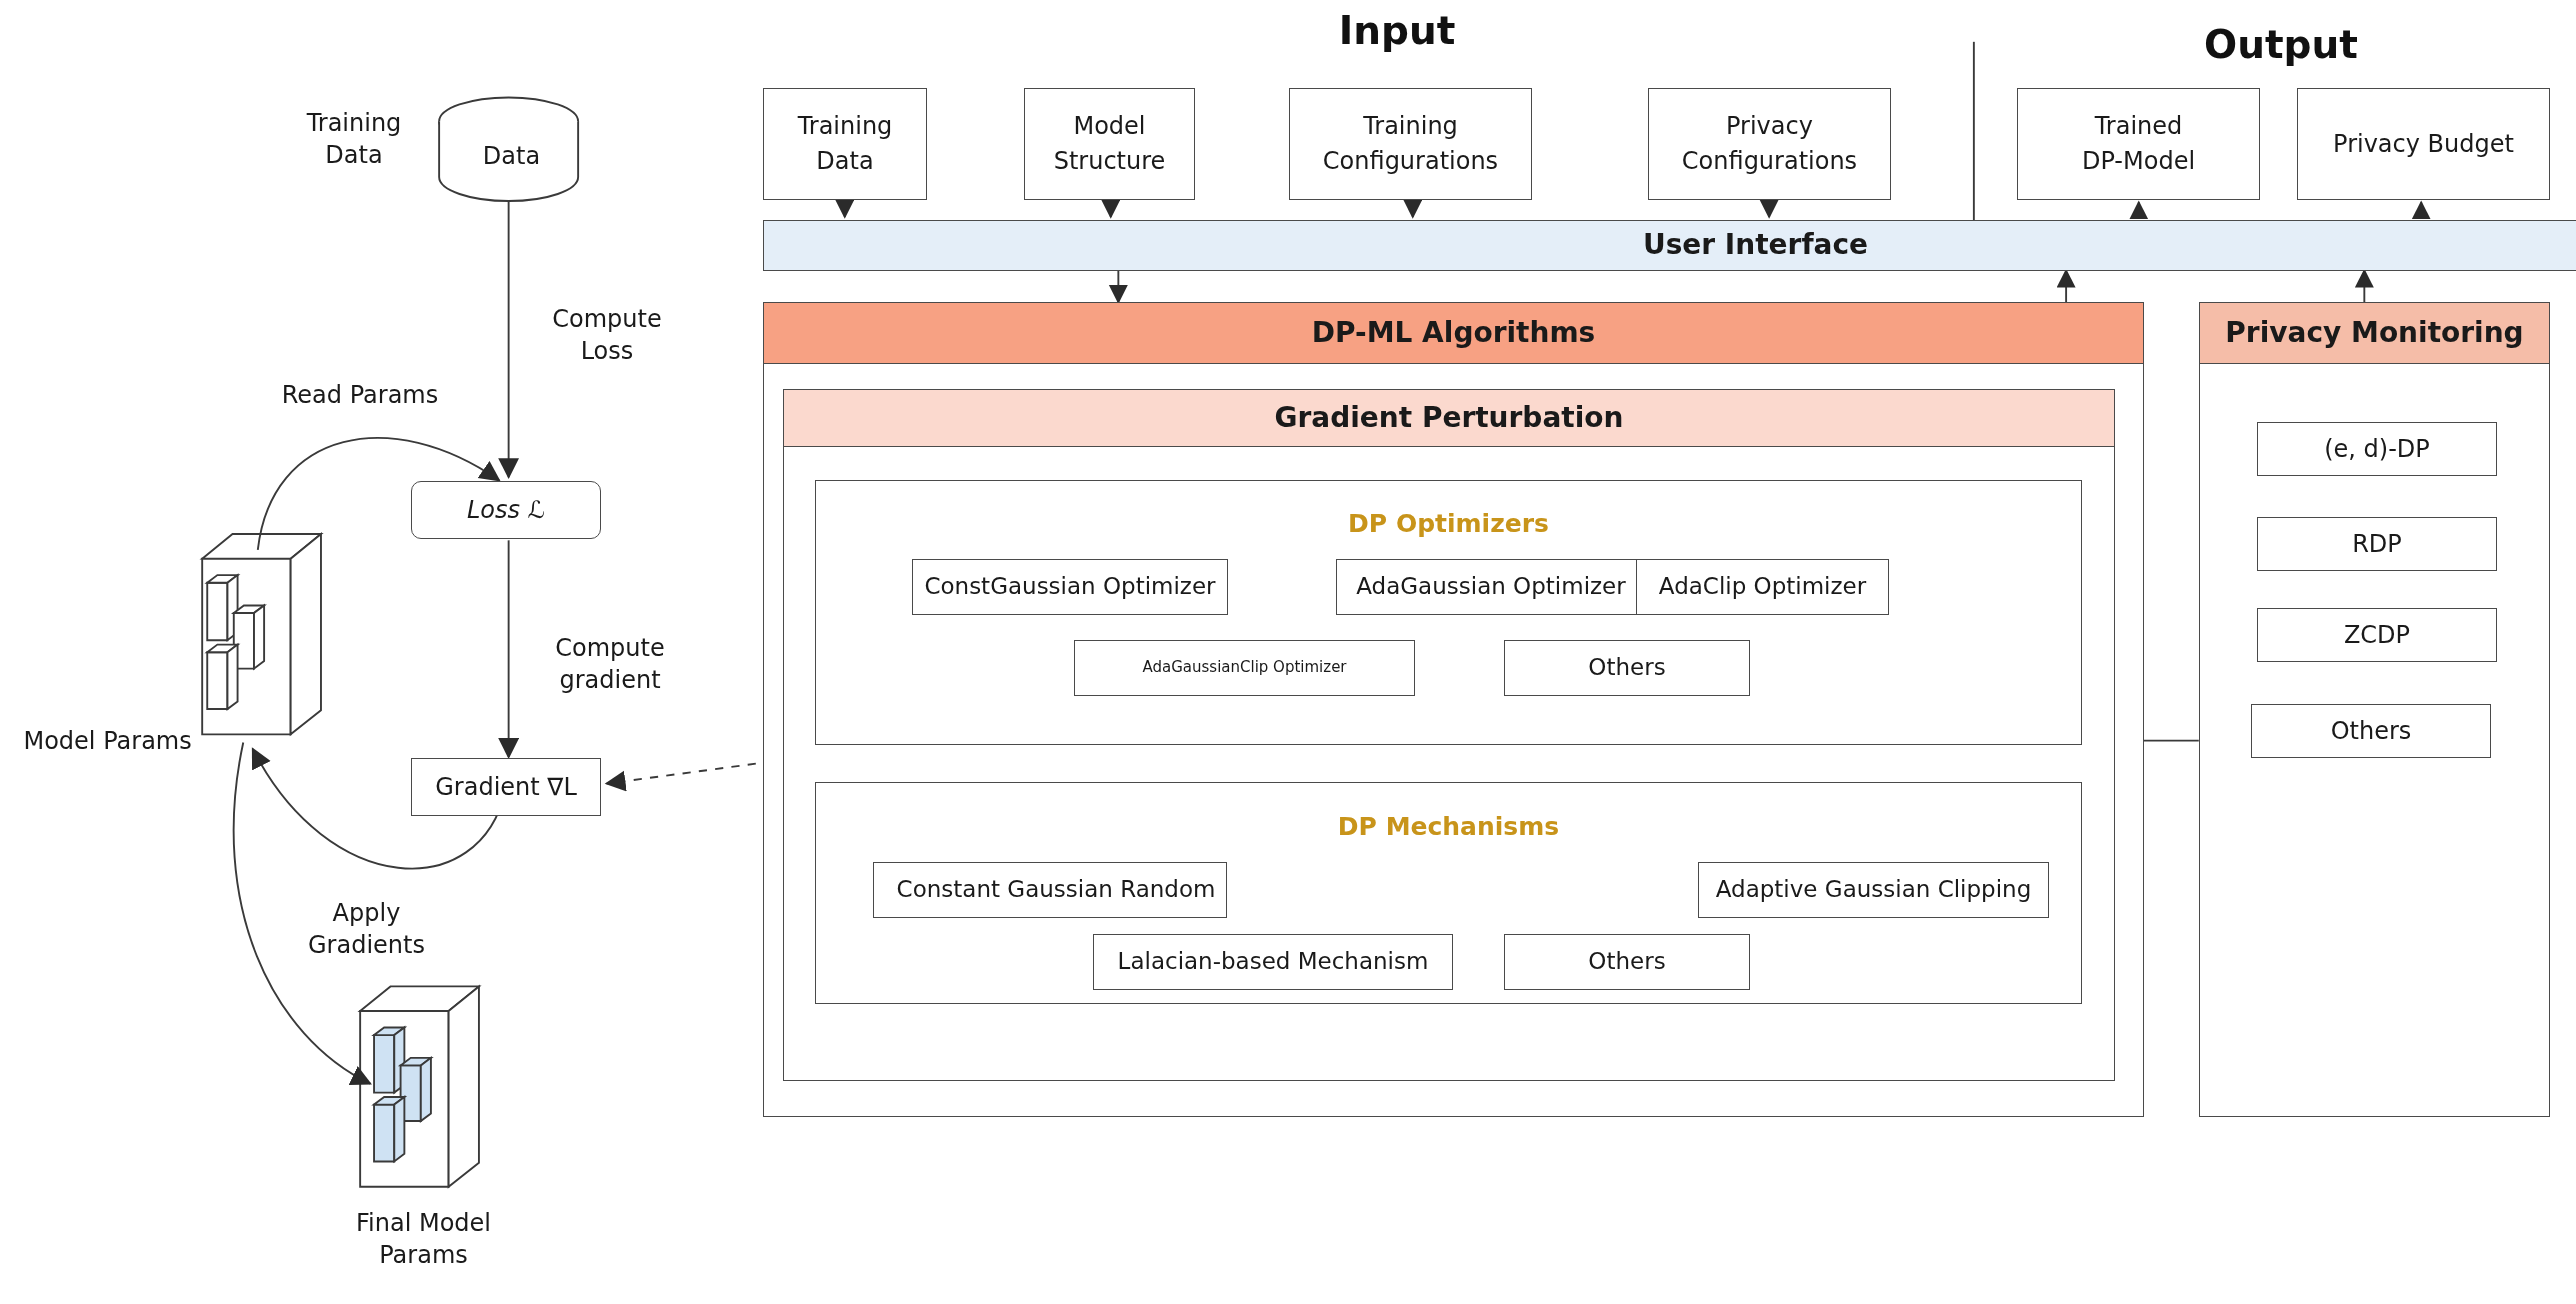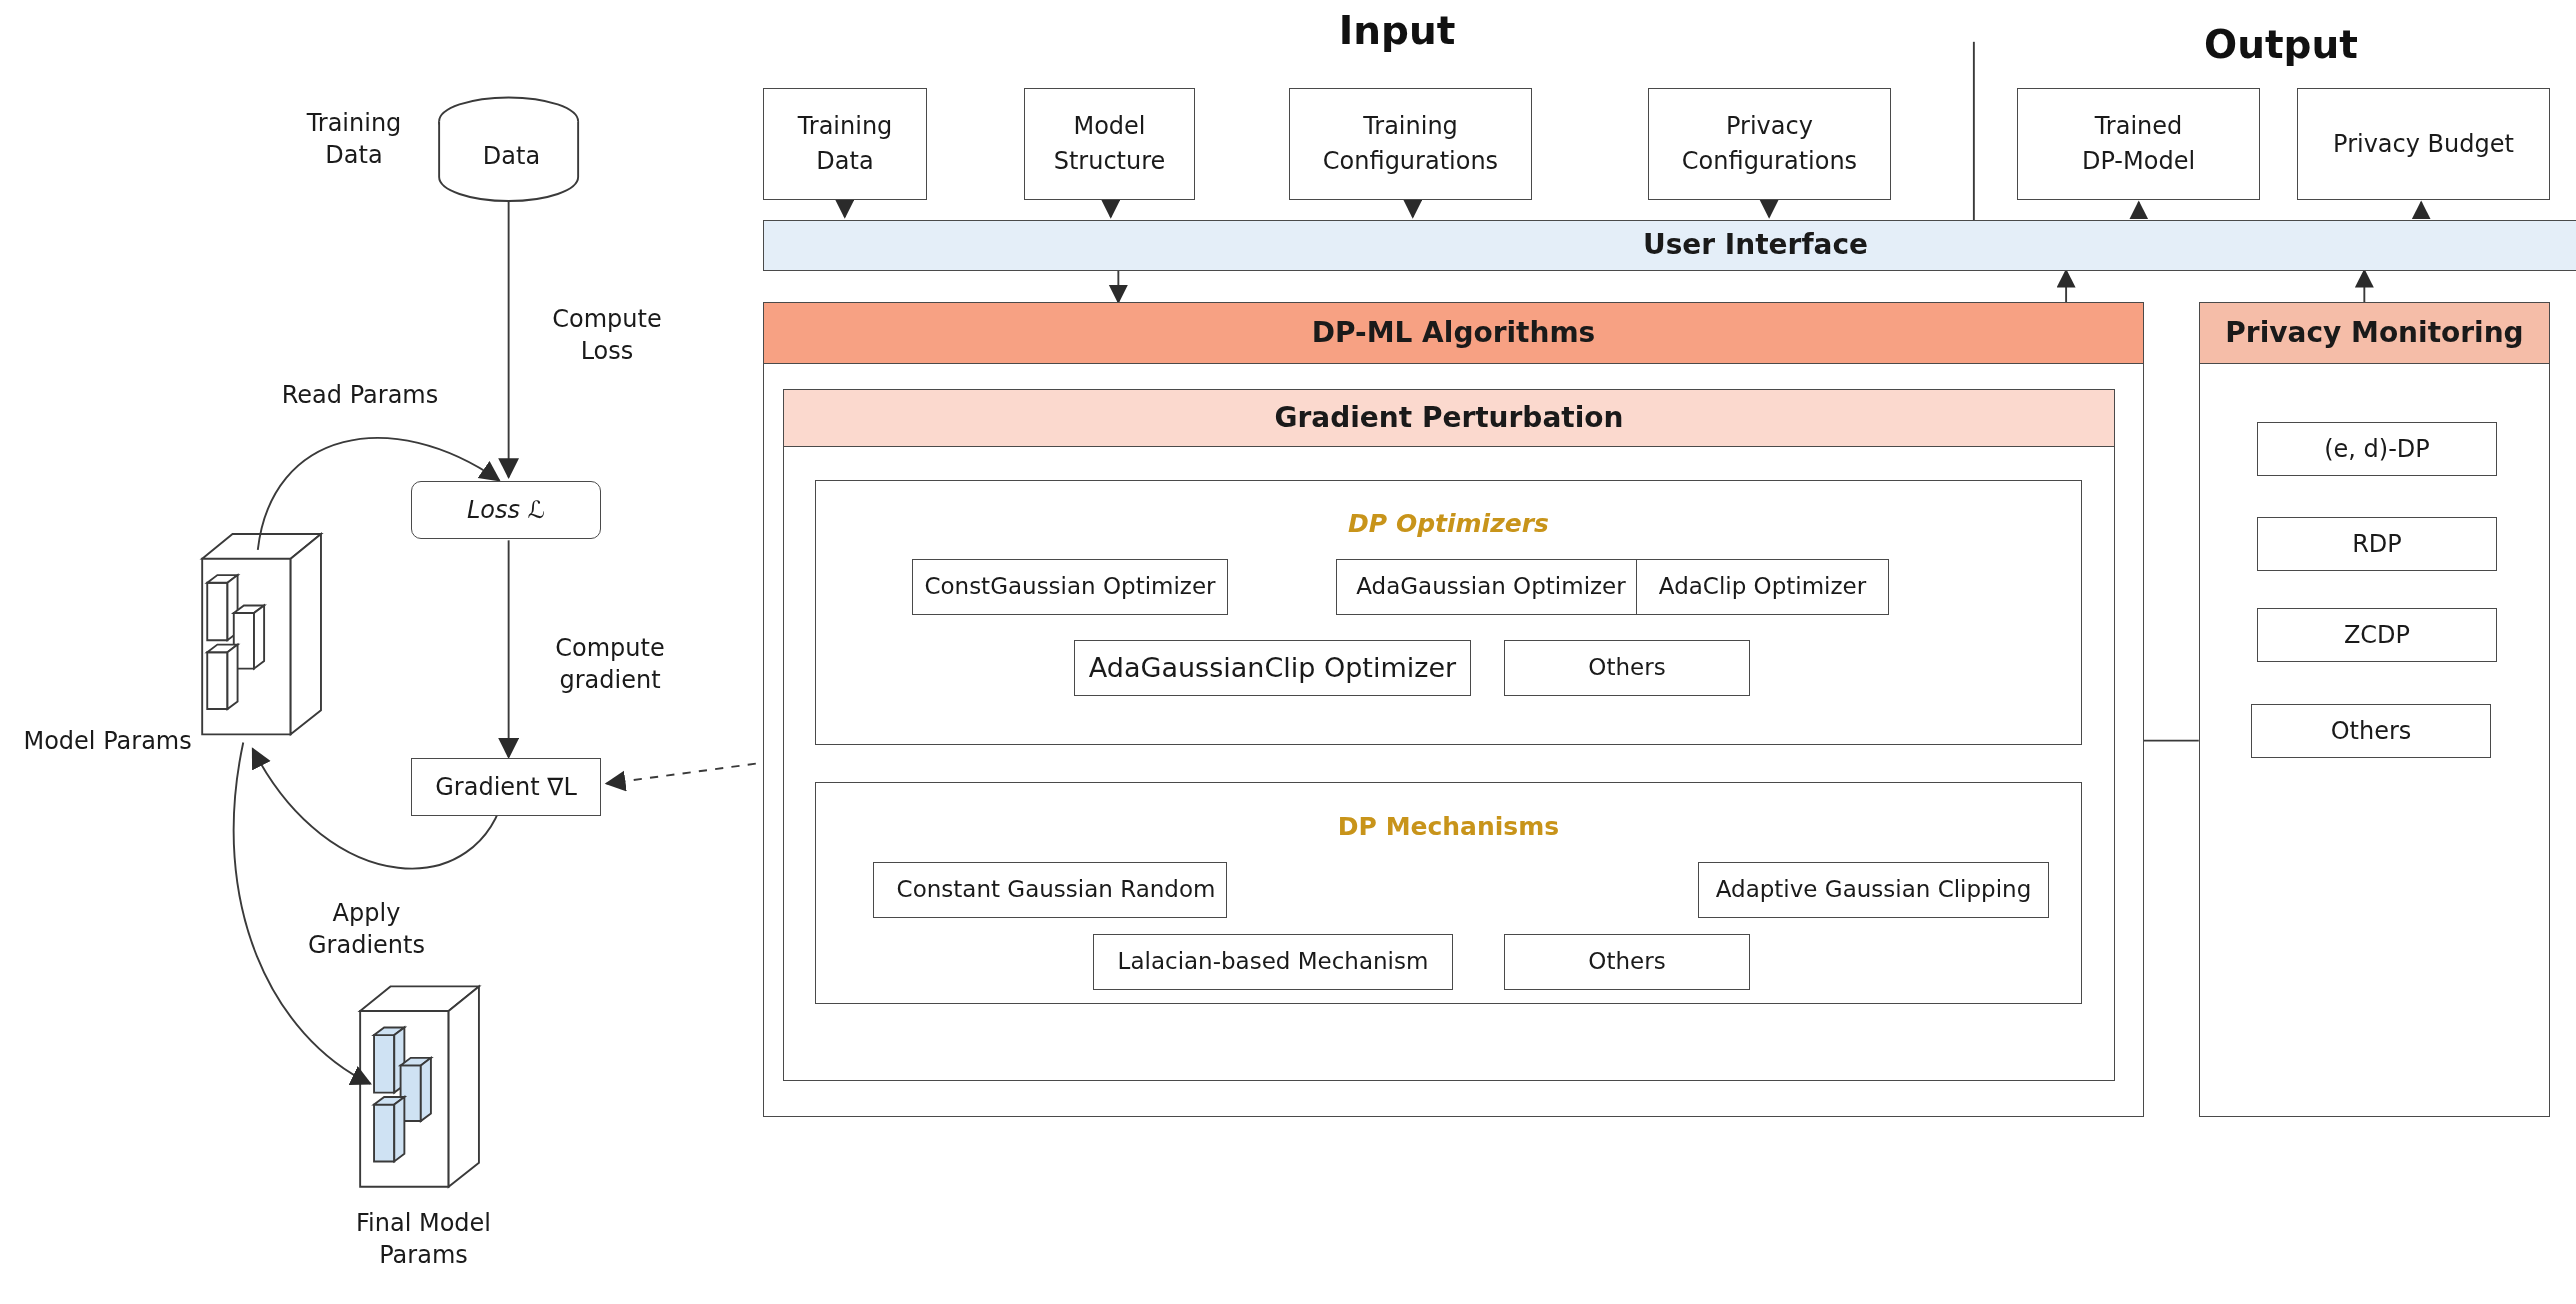--- a/index.html
+++ b/index.html
@@ -118,26 +118,26 @@
 
   <div class="box hdr" style="left:763px;top:220px;width:1985px;height:51px;background:#E4EEF8;">User Interface</div>
 
   <div class="box" style="left:763px;top:302px;width:1381px;height:815px;background:#fff;display:block;"></div>
   <div class="box hdr" style="left:763px;top:302px;width:1381px;height:62px;background:#F7A183;">DP-ML Algorithms</div>
 
   <div class="box" style="left:783px;top:389px;width:1332px;height:692px;background:#fff;display:block;"></div>
   <div class="box hdr" style="left:783px;top:389px;width:1332px;height:58px;background:#FBD9CE;">Gradient Perturbation</div>
 
   <div class="box" style="left:815px;top:480px;width:1267px;height:265px;display:block;"></div>
-  <div class="sectlabel" style="left:815px;top:509px;width:1267px;font-style:italic;">DP Optimizers</div>
+  <div class="sectlabel" style="left:815px;top:509px;width:1267px;">DP Optimizers</div>
 
   <div class="box plain" style="left:912px;top:559px;width:316px;height:56px;font-size:23px;">ConstGaussian Optimizer</div>
   <div class="box plain" style="left:1336px;top:559px;width:310px;height:56px;font-size:23px;">AdaGaussian Optimizer</div>
   <div class="box plain" style="left:1636px;top:559px;width:253px;height:56px;font-size:23px;">AdaClip Optimizer</div>
-  <div class="box plain" style="left:1074px;top:640px;width:397px;height:56px;font-size:27px;">AdaGaussianClip Optimizer</div>
+  <div class="box plain" style="left:1074px;top:640px;width:341px;height:56px;font-size:15px;">AdaGaussianClip Optimizer</div>
   <div class="box plain" style="left:1504px;top:640px;width:246px;height:56px;font-size:23px;">Others</div>
 
   <div class="box" style="left:815px;top:782px;width:1267px;height:222px;display:block;"></div>
   <div class="sectlabel" style="left:815px;top:812px;width:1267px;">DP Mechanisms</div>
 
   <div class="box plain" style="left:873px;top:862px;width:354px;height:56px;font-size:23px;padding-left:12px;">Constant Gaussian Random</div>
   <div class="box plain" style="left:1698px;top:862px;width:351px;height:56px;font-size:23px;">Adaptive Gaussian Clipping</div>
   <div class="box plain" style="left:1093px;top:934px;width:360px;height:56px;font-size:23px;">Lalacian-based Mechanism</div>
   <div class="box plain" style="left:1504px;top:934px;width:246px;height:56px;font-size:23px;">Others</div>
 

